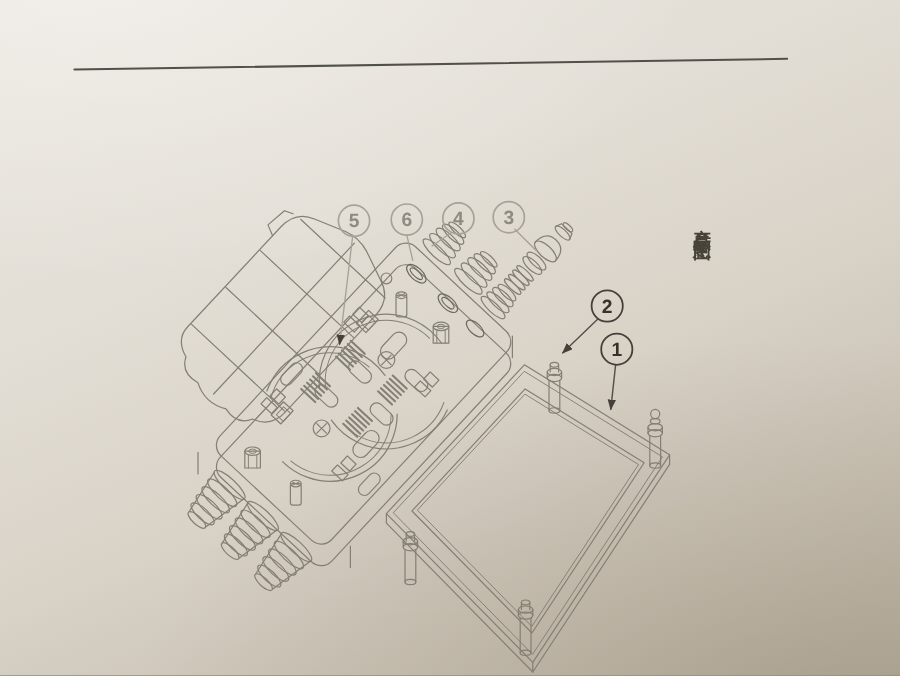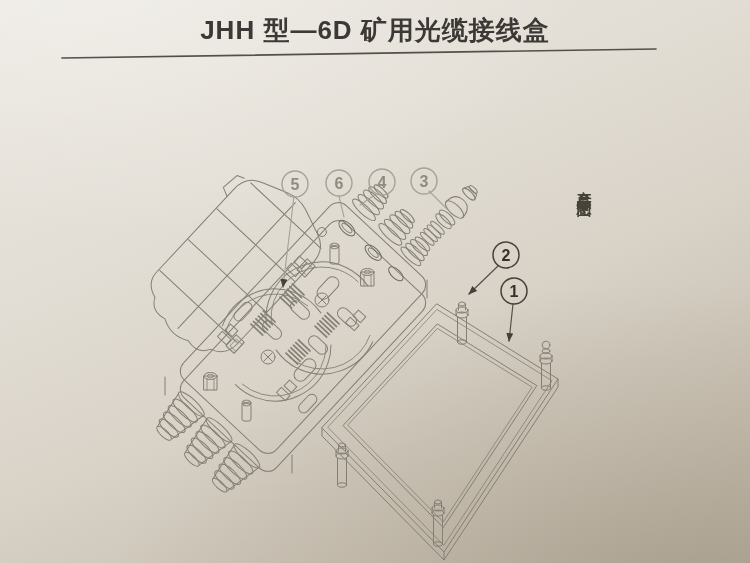--- a/index.html
+++ b/index.html
@@ -38,21 +38,20 @@
   svg.diagram .txt-g{fill:#908b80;font-size:16px;font-weight:700;text-anchor:middle;}
   svg.diagram .txt-d{fill:#36322b;font-size:16px;font-weight:700;text-anchor:middle;}
   svg.diagram .arrowhead{fill:#45413a;stroke:none;}
   svg.diagram .coil line{stroke-width:1.7;}
 </style>
 </head>
 <body>
 
 <div class="photo">
 
-  <div class="page-title">JHH 型—6D 矿用光缆接线盒</div>
 
   <svg class="diagram" width="750" height="563" viewBox="0 0 750 563">
     <defs>
       <marker id="arw" markerUnits="userSpaceOnUse" markerWidth="10" markerHeight="9" refX="8" refY="3.5" orient="auto">
         <path class="arrowhead" d="M0,0 L9,3.5 L0,7 Z"></path>
       </marker>
     </defs>
 
     <line class="ul" x1="62" y1="58" x2="656" y2="49"></line>
 

